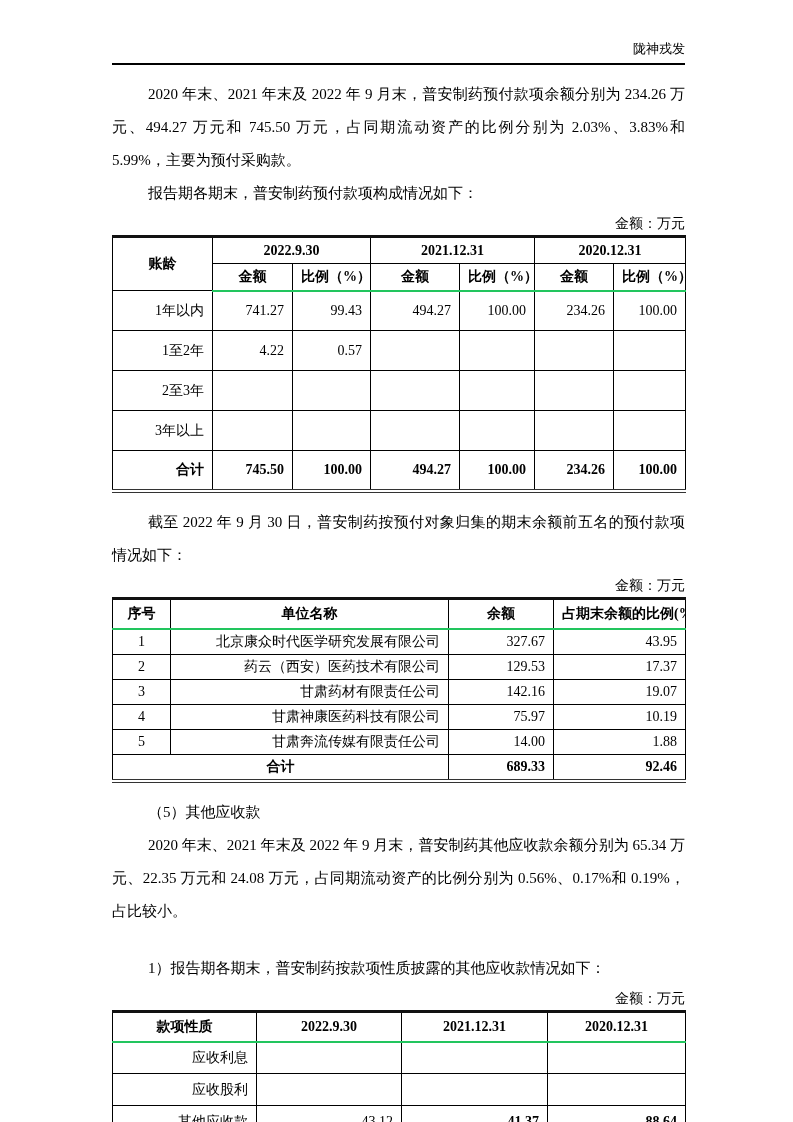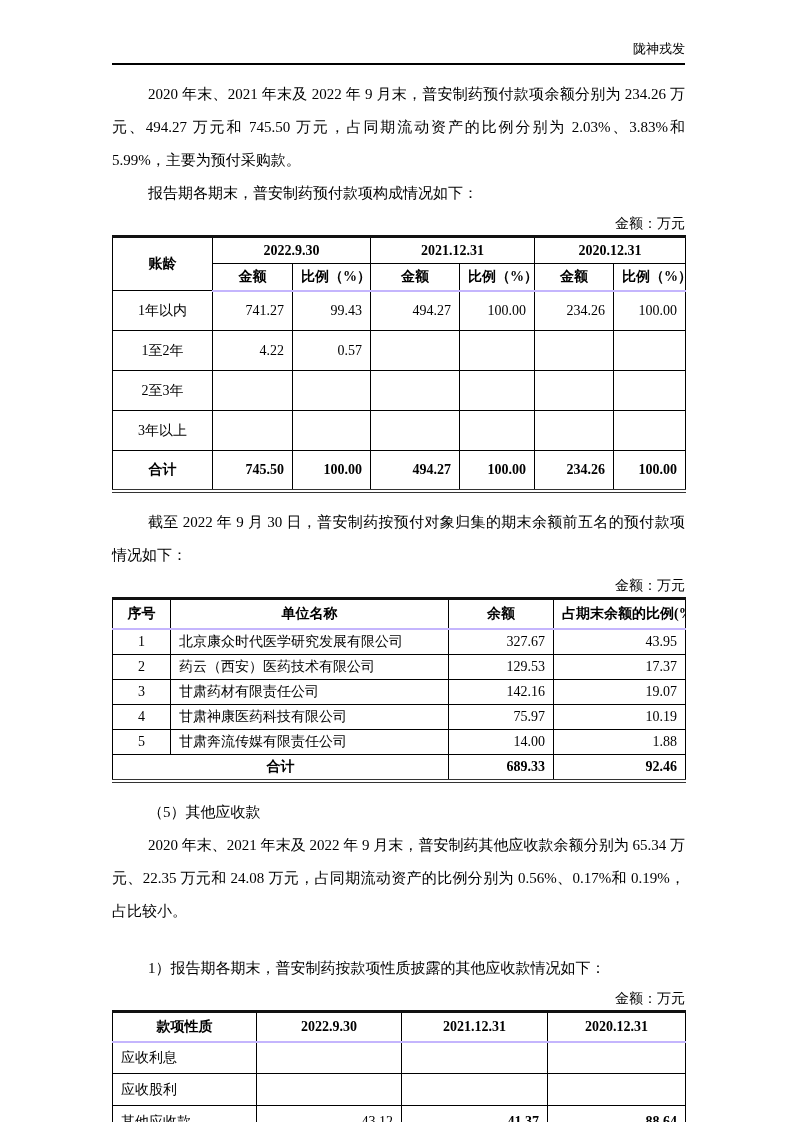--- a/index.html
+++ b/index.html
@@ -39,29 +39,29 @@
     border-top:3px solid #111;
     border-bottom:4px double #333;
     font-size:14px;
   }
   table.t th, table.t td {
     border:1px solid #000;
     padding:1px 8px;
     overflow:hidden; white-space:nowrap;
   }
   table.t th { font-weight:bold; text-align:center; }
-  table.t thead tr:last-child th { border-bottom:2px solid #c4b5fd; }
+  table.t thead tr:last-child th { border-bottom:2px solid #22c55e; }
   .num { text-align:right; }
   .ctr { text-align:center; }
-  .lft { text-align:left; }
+  .lft { text-align:right; }
   .bold { font-weight:bold; }
 
   
   .t1 th { height:27px; }
-  .t1 td { height:40px; }
+  .t1 td { height:40px;text-align:right; }
   
   .t2 th { height:31px; }
   .t2 td { height:25px; }
   .t2 .total-row td { height:27px; }
   
   .t3 th { height:30px;margin-left:12px; }
   .t3 td { height:32px; }
 
   .doc-footer {
     margin-top:11px;

